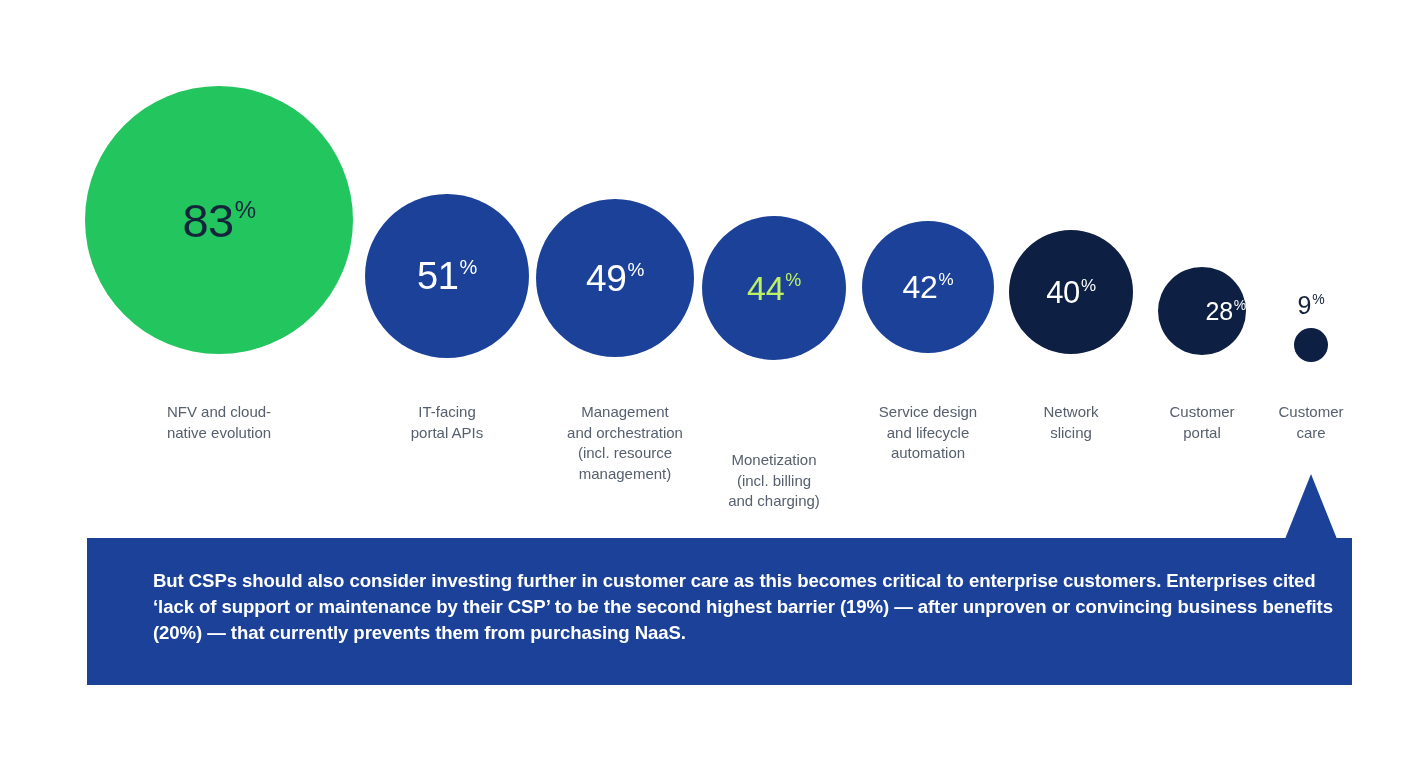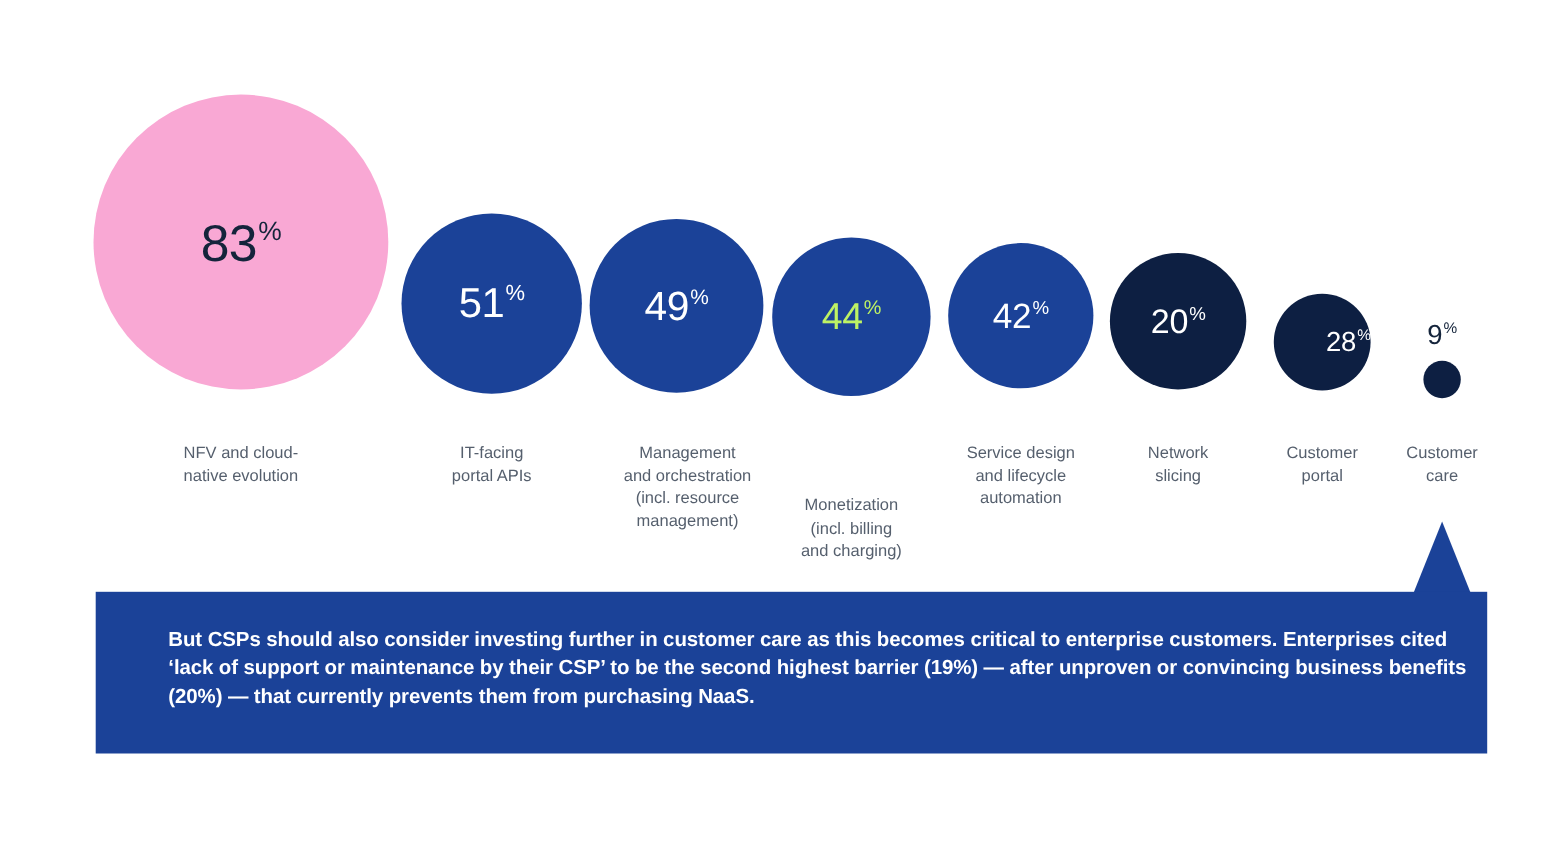--- a/index.html
+++ b/index.html
@@ -95,21 +95,21 @@
     border-right: 26px solid transparent;
     border-bottom: 65px solid #1b4298;
   }
 </style>
 </head>
 <body style="background: rgb(255, 255, 255);">
 
 <div id="stage">
 
   <div id="bubbles-layer">
-      <div class="bubble" style="left: 85px; top: 86px; width: 268px; height: 268px; background: #f9a8d4;">
+      <div class="bubble" style="left: 85px; top: 86px; width: 268px; height: 268px; background: #22c55e;">
         <span class="bubble-value" style="color: rgb(20, 36, 59); font-size: 47px;">
           <span>83</span>
           <span class="bubble-pct" style="font-size: 24px; position: relative; top: -19px; margin-left: 1px;">%</span>
         </span>
       </div>
       <div class="bubble" style="left: 365px; top: 194px; width: 164px; height: 164px; background: rgb(27, 66, 152);">
         <span class="bubble-value" style="color: rgb(255, 255, 255); font-size: 38px;">
           <span>51</span>
           <span class="bubble-pct" style="font-size: 20px; position: relative; top: -15px; margin-left: 1px;">%</span>
         </span>
@@ -127,21 +127,21 @@
         </span>
       </div>
       <div class="bubble" style="left: 862px; top: 221px; width: 132px; height: 132px; background: rgb(27, 66, 152);">
         <span class="bubble-value" style="color: rgb(255, 255, 255); font-size: 32px;">
           <span>42</span>
           <span class="bubble-pct" style="font-size: 17px; position: relative; top: -13px; margin-left: 1px;">%</span>
         </span>
       </div>
       <div class="bubble" style="left: 1009px; top: 230px; width: 124px; height: 124px; background: rgb(13, 31, 66);">
         <span class="bubble-value" style="color: rgb(255, 255, 255); font-size: 31px;">
-          <span>20</span>
+          <span>40</span>
           <span class="bubble-pct" style="font-size: 17px; position: relative; top: -12px; margin-left: 1px;">%</span>
         </span>
       </div>
       <div class="bubble" style="left: 1158px; top: 267px; width: 88px; height: 88px; background: rgb(13, 31, 66); justify-content: flex-end;">
         <span class="bubble-value" style="color: rgb(255, 255, 255); font-size: 25px;">
           <span>28</span>
           <span class="bubble-pct" style="font-size: 14px; position: relative; top: -10px; margin-left: 1px;">%</span>
         </span>
       </div>
       <div class="bubble" style="left: 1294px; top: 328px; width: 34px; height: 34px; background: rgb(13, 31, 66);"></div>

